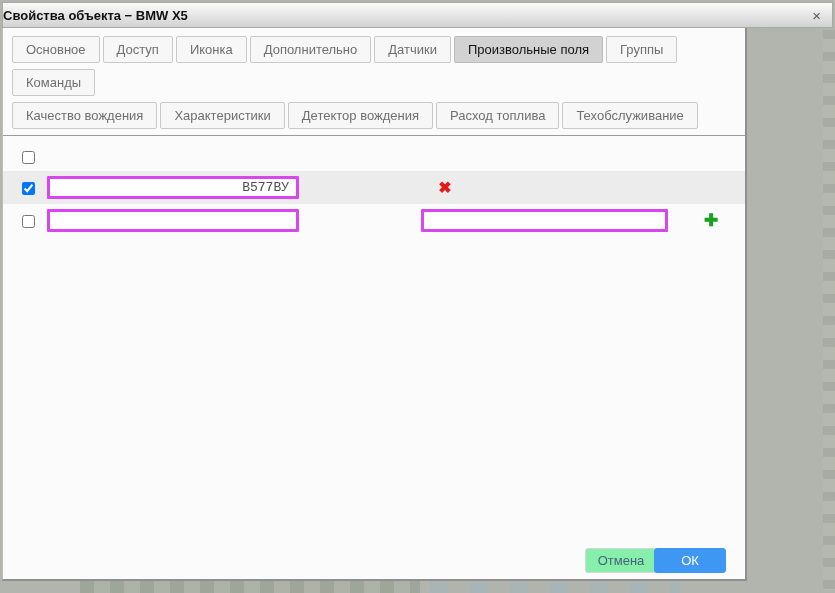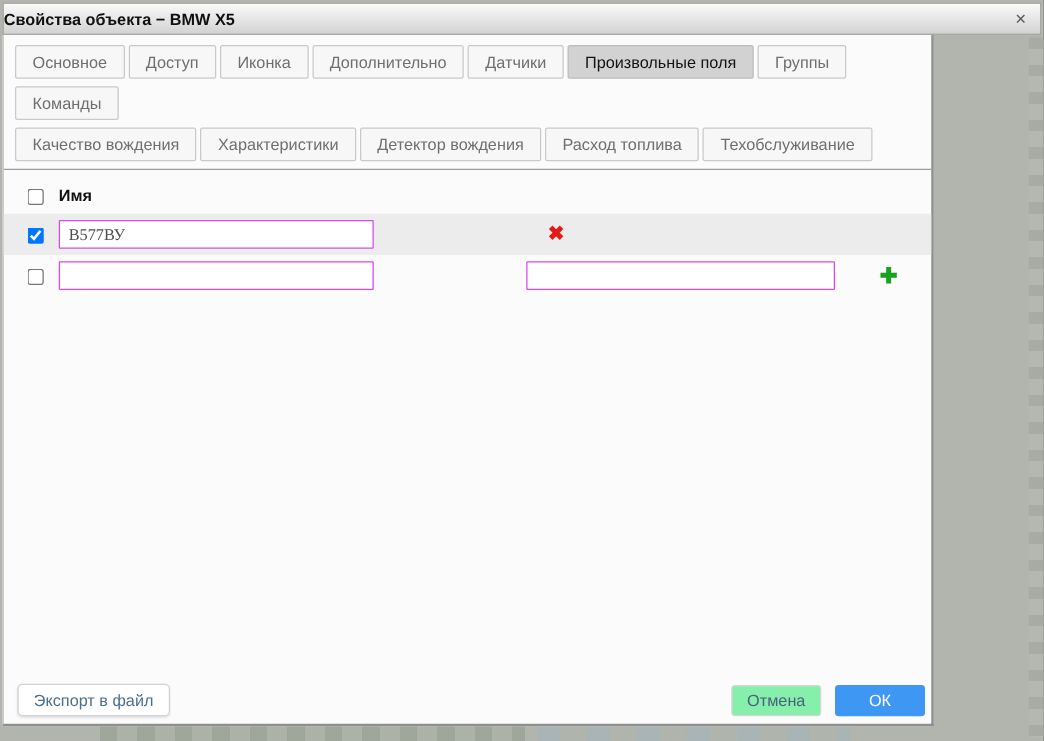--- a/index.html
+++ b/index.html
@@ -71,24 +71,24 @@
   }
   .frow.header { font-weight: bold; color: #101010; height: 30px; }
   .frow.filled { background: #ececec; }
   .cell-cb { width: 25px; flex: 0 0 25px; }
   .cell-cb input { width: 13px; height: 13px; margin: 0; vertical-align: middle; }
   .cell-name { width: 374px; flex: 0 0 374px; }
   .cell-value { flex: 1 1 auto; }
   .cell-action { flex: 0 0 48px; text-align: center; }
   .field-input {
     width: 252px; height: 23px;
-    border: 1px solid #d946ef; border-radius: 1px;
+    border: 3px solid #d946ef; border-radius: 1px;
     background: #ffffff; color: #4e4e4e;
-    font-size: 13px; font-family: Liberation Serif, serif;
-    padding: 0 7px; outline: none;
+    font-size: 13px; font-family: Liberation Mono, monospace;
+    padding: 0 7px; outline: none; text-align: right;
   }
   .cell-value .field-input { width: 247px; }
   .icon-delete { color: #e31b17; font-size: 16px; font-weight: bold; cursor: pointer; line-height: 1; }
   .icon-add { color: #17a31d; font-size: 17px; font-weight: bold; cursor: pointer; line-height: 1; }
 
   
   .btn {
     position: absolute; bottom: 6px;
     height: 25px;
     border-radius: 3px;
@@ -100,21 +100,21 @@
     left: 11px; padding: 0 12px; height: 26px;
     background: #ffffff; border: 1px solid #d3d3d3; border-radius: 4px;
     color: #4d6f8e; box-shadow: 0 1px 2px rgba(0,0,0,.10);
   }
   .btn-cancel {
     right: 88px; width: 72px;
     background: #86efac; border: 1px solid #d6d6d6;
     color: #48627a;
   }
   .btn-ok {
-    right: 5px; width: 72px;
+    right: 19px; width: 72px;
     background: #3e97f2; border: 1px solid #3e97f2;
     color: #ffffff;
   }
 </style>
 </head>
 <body>
 
 <div class="underlay">
   <div class="smudge1"></div>
   <div class="smudge2"></div>
@@ -131,21 +131,20 @@
   <div class="tabs">
     <span class="tab">Основное</span><span class="tab">Доступ</span><span class="tab">Иконка</span><span class="tab">Дополнительно</span><span class="tab">Датчики</span><span class="tab active">Произвольные поля</span><span class="tab">Группы</span><span class="tab">Команды</span><br>
     <span class="tab">Качество вождения</span><span class="tab">Характеристики</span><span class="tab">Детектор вождения</span><span class="tab">Расход топлива</span><span class="tab">Техобслуживание</span>
   </div>
 
   <div class="ftable">
     <div class="frow header">
       <span class="cell-cb">
         <input type="checkbox" style="">
       </span>
-      <span class="cell-name">Имя</span>
       <span class="cell-action"></span>
     </div>
 
     <div class="frow filled">
       <span class="cell-cb">
         <input type="checkbox" checked="checked" style="">
       </span>
       <span class="cell-name">
         <input class="field-input" type="text" value="В577ВУ" style="">
       </span>
@@ -163,16 +162,15 @@
       </span>
       <span class="cell-value">
         <input class="field-input" type="text" value="" style="">
       </span>
       <span class="cell-action">
         <span class="icon-add">✚</span>
       </span>
     </div>
   </div>
 
-  <div class="btn btn-export">Экспорт в файл</div>
   <div class="btn btn-cancel">Отмена</div>
   <div class="btn btn-ok">ОК</div>
 </div>
 
 </body></html>

